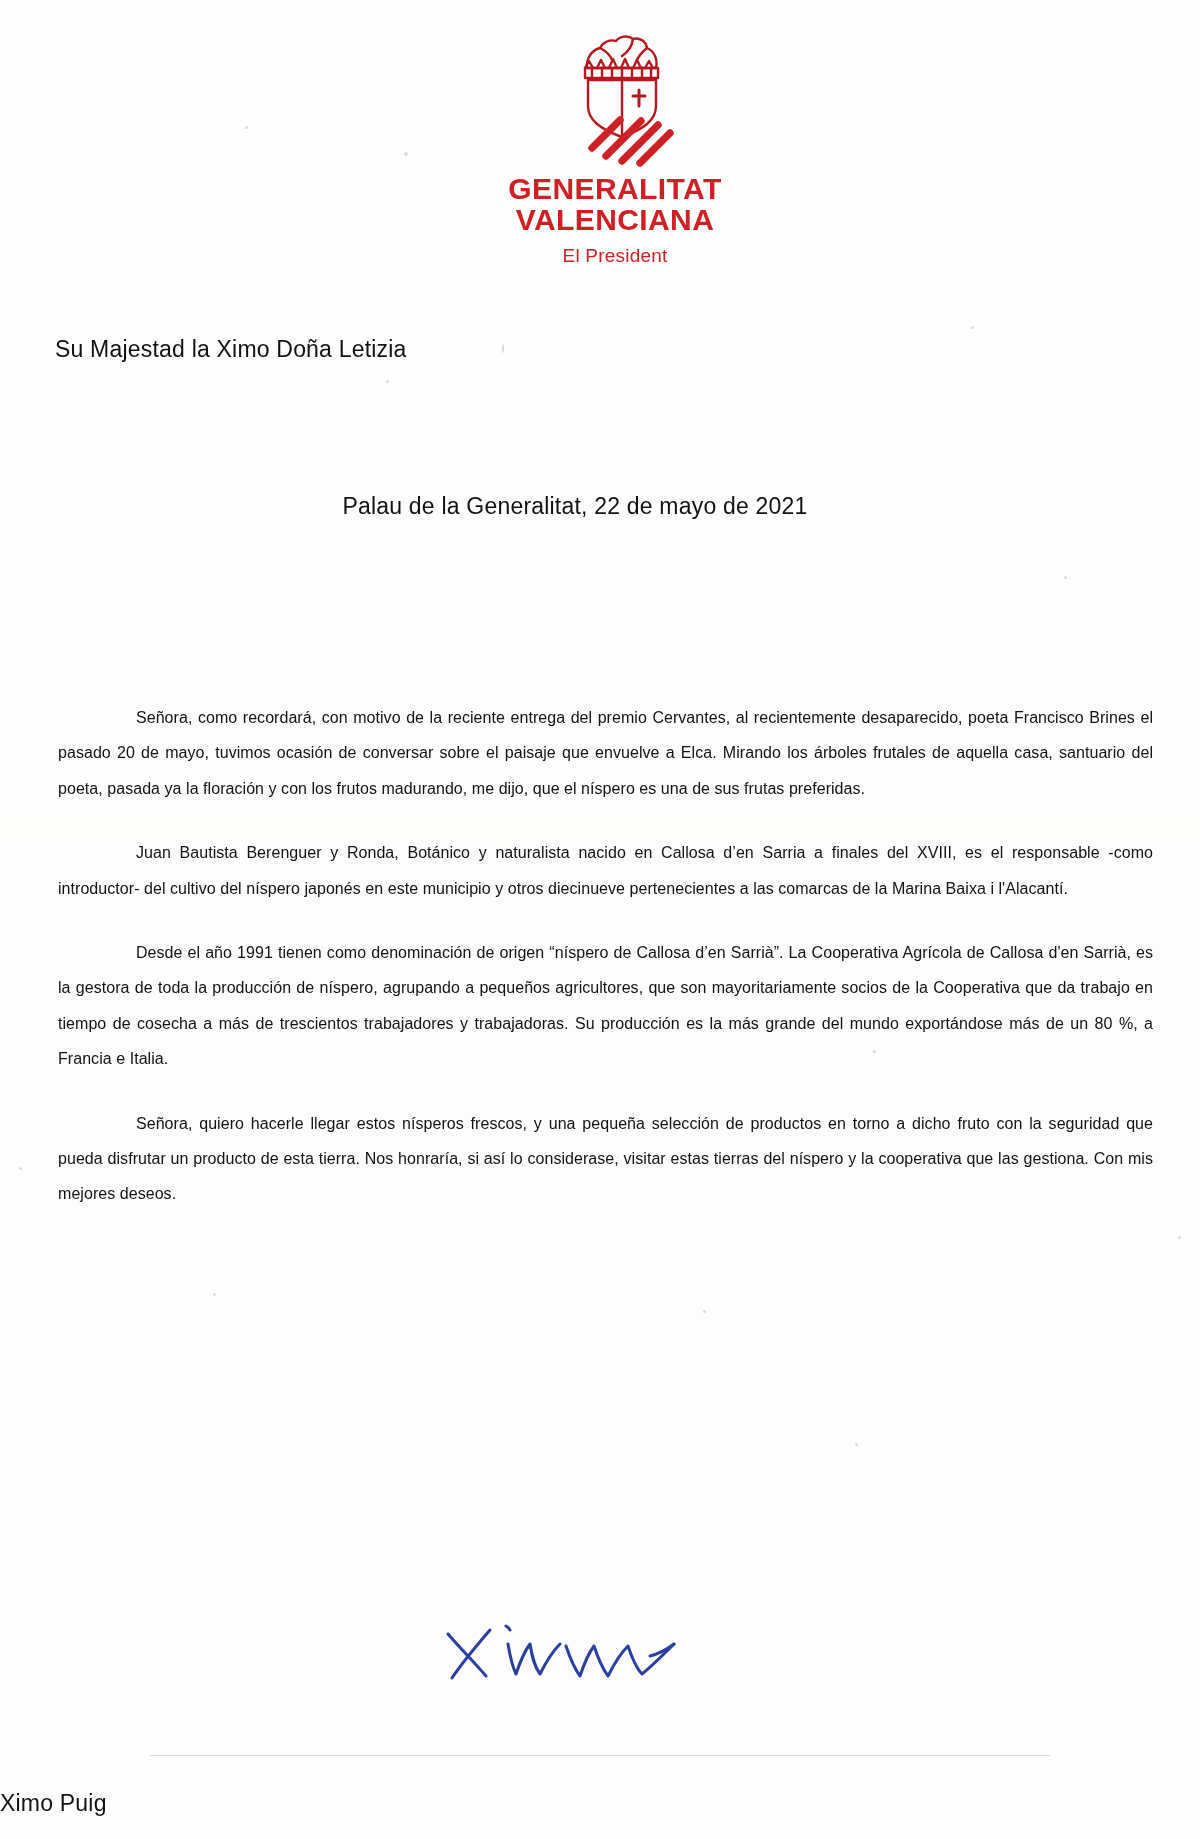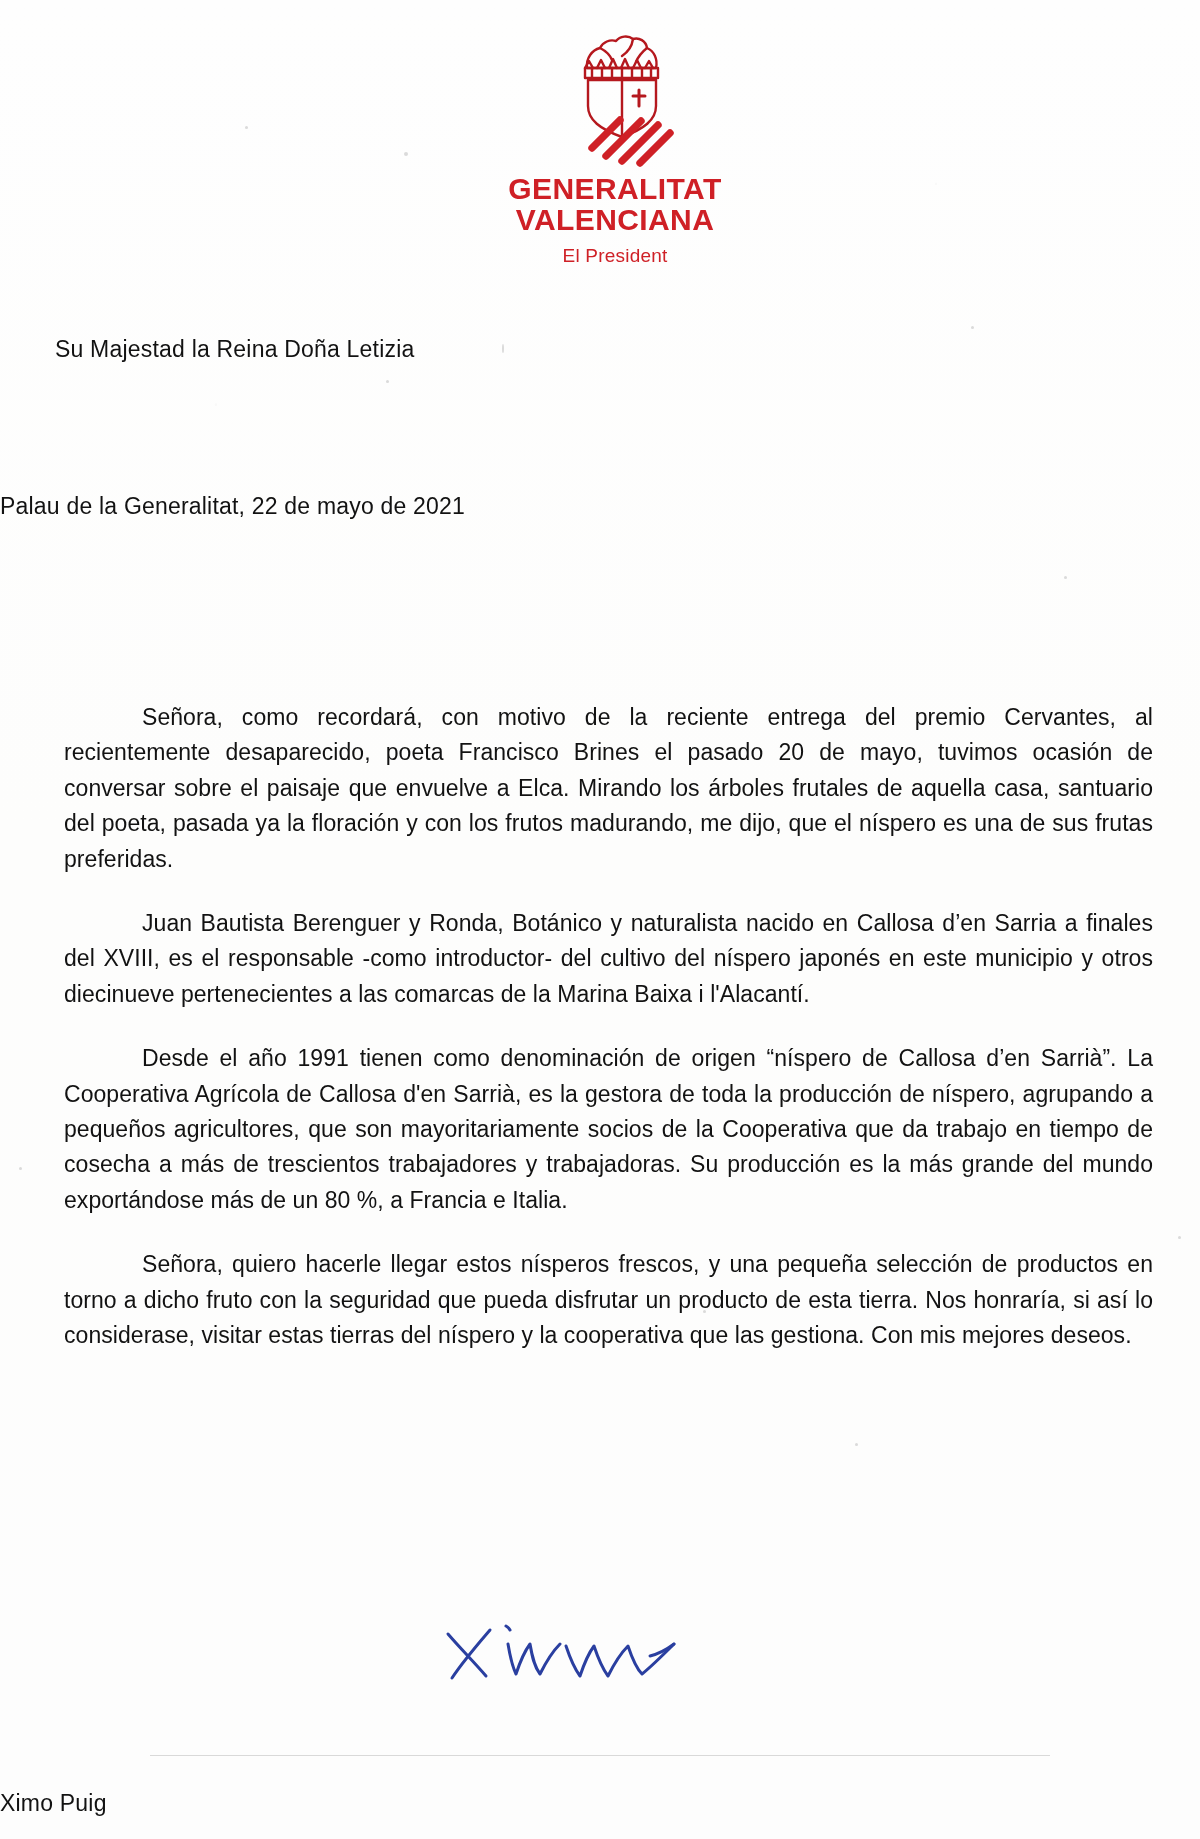--- a/index.html
+++ b/index.html
@@ -62,37 +62,37 @@
     top: 336px;
     left: 55px;
     font-size: 23px;
     letter-spacing: .2px;
   }
   .dateline {
     position: absolute;
     top: 493px;
     left: 0;
     width: 1150px;
-    text-align: left;
+    text-align: center;
     font-size: 23px;
     letter-spacing: .2px;
   }
   .body {
     position: absolute;
     top: 700px;
     left: 48px;
     width: 1105px;
   }
   .para {
     text-align: justify;
     text-justify: inter-word;
-    font-size: 23px;
+    font-size: 16px;
     line-height: 35.4px;
     text-indent: 78px;
-    margin: 0 0 29px 16px;
+    margin: 0 0 29px 10px;
     letter-spacing: .05px;
   }
   .para:last-child { margin-bottom: 0; }
 
   
   .signature {
     position: absolute;
     top: 1600px;
     left: 430px;
   }
@@ -167,21 +167,21 @@
     </svg>
 
     <div class="wordmark">
       <span class="l1">GENERALITAT</span>
       <span class="l2">VALENCIANA</span>
     </div>
 
     <div class="subrole">El President</div>
   </div>
 
-  <div class="addressee">Su Majestad la Reina Doña Letizia</div>
+  <div class="addressee">Su Majestad la Ximo Doña Letizia</div>
 
   <div class="dateline">Palau de la Generalitat, 22 de mayo de 2021</div>
 
   <div class="body">
     <p class="para">Señora, como recordará, con motivo de la reciente entrega del premio Cervantes, al recientemente desaparecido, poeta Francisco Brines el pasado 20 de mayo, tuvimos ocasión de conversar sobre el paisaje que envuelve a Elca. Mirando los árboles frutales de aquella casa, santuario del poeta, pasada ya la floración y con los frutos madurando, me dijo, que el níspero es una de sus frutas preferidas.</p>
     <p class="para">Juan Bautista Berenguer y Ronda, Botánico y naturalista nacido en Callosa d’en Sarria a finales del XVIII, es el responsable -como introductor- del cultivo del níspero japonés en este municipio y otros diecinueve pertenecientes a las comarcas de la Marina Baixa i l'Alacantí.</p>
     <p class="para">Desde el año 1991 tienen como denominación de origen “níspero de Callosa d’en Sarrià”. La Cooperativa Agrícola de Callosa d'en Sarrià, es la gestora de toda la producción de níspero, agrupando a pequeños agricultores, que son mayoritariamente socios de la Cooperativa que da trabajo en tiempo de cosecha a más de trescientos trabajadores y trabajadoras. Su producción es la más grande del mundo exportándose más de un 80 %, a Francia e Italia.</p>
     <p class="para">Señora, quiero hacerle llegar estos nísperos frescos, y una pequeña selección de productos en torno a dicho fruto con la seguridad que pueda disfrutar un producto de esta tierra. Nos honraría, si así lo considerase, visitar estas tierras del níspero y la cooperativa que las gestiona. Con mis mejores deseos.</p>
   </div>
 

